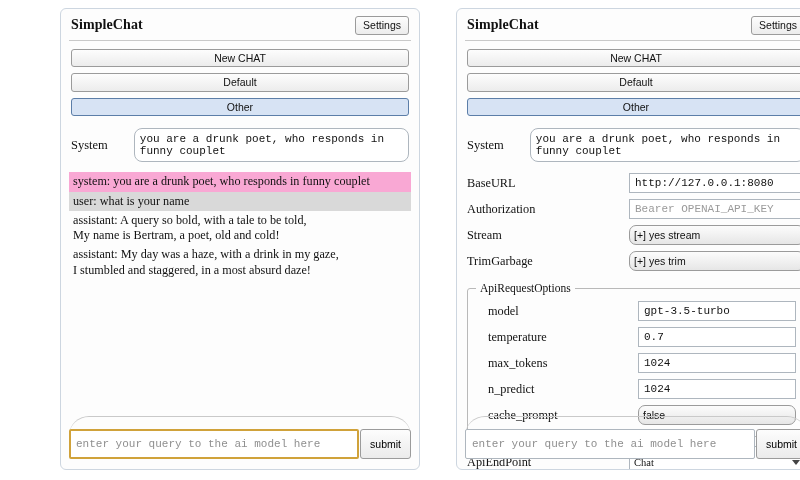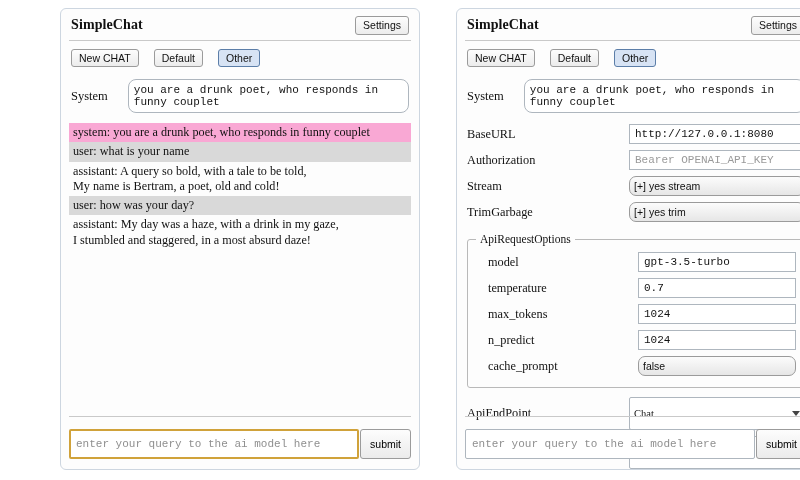--- a/index.html
+++ b/index.html
@@ -57,28 +57,29 @@
     line-height: 1.2;
     cursor: pointer;
     white-space: nowrap;
   }
   .btn.active {
     background: #d7e3f4;
     border-color: #5c7ea8;
   }
   .toolbar {
     display: flex;
-    gap: 15px;
+    gap: 6px;
     padding: 8px 2px 4px 2px;
+    flex-direction: column;
   }
 
   .sysrow {
     display: flex;
     align-items: center;
-    gap: 20px;
+    gap: 26px;
     padding: 8px 2px 6px 2px;
   }
   .sys-label {
     font-size: 12.5px;
     color: #111;
     font-family: "Liberation Serif", serif;
   }
   .sys-input {
     flex: 1;
     font-family: "Liberation Mono", monospace;
@@ -113,20 +114,21 @@
   .composer {
     position: absolute;
     left: 8px;
     right: 8px;
     bottom: 10px;
     display: flex;
     align-items: stretch;
     gap: 1px;
     border-top: 1px solid #c9c9c9;
     padding-top: 12px;
+    border-radius: 20px;
   }
   .composer-input {
     flex: 1;
     font-family: "Liberation Mono", monospace;
     font-size: 11px;
     color: #111;
     border: 1px solid #aeb6be;
     border-radius: 2px;
     background: #ffffff;
     padding: 8px 6px;
@@ -249,21 +251,20 @@
     <div class="sysrow">
       <span class="sys-label">System</span>
       <div class="sys-input">you are a drunk poet, who responds in funny couplet</div>
     </div>
 
     <div class="chat">
       <div class="msg system">system: you are a drunk poet, who responds in funny couplet</div>
       <div class="msg user">user: what is your name</div>
       <div class="msg assistant">assistant: A query so bold, with a tale to be told,
 My name is Bertram, a poet, old and cold!</div>
-      <div class="msg user">user: how was your day?</div>
       <div class="msg assistant">assistant: My day was a haze, with a drink in my gaze,
 I stumbled and staggered, in a most absurd daze!</div>
     </div>
 
     <div class="composer">
       <div class="composer-input focused placeholder" style="color:#8f8f8f">enter your query to the ai model here</div>
       <button class="submit-btn">submit</button>
     </div>
   </div>
 

